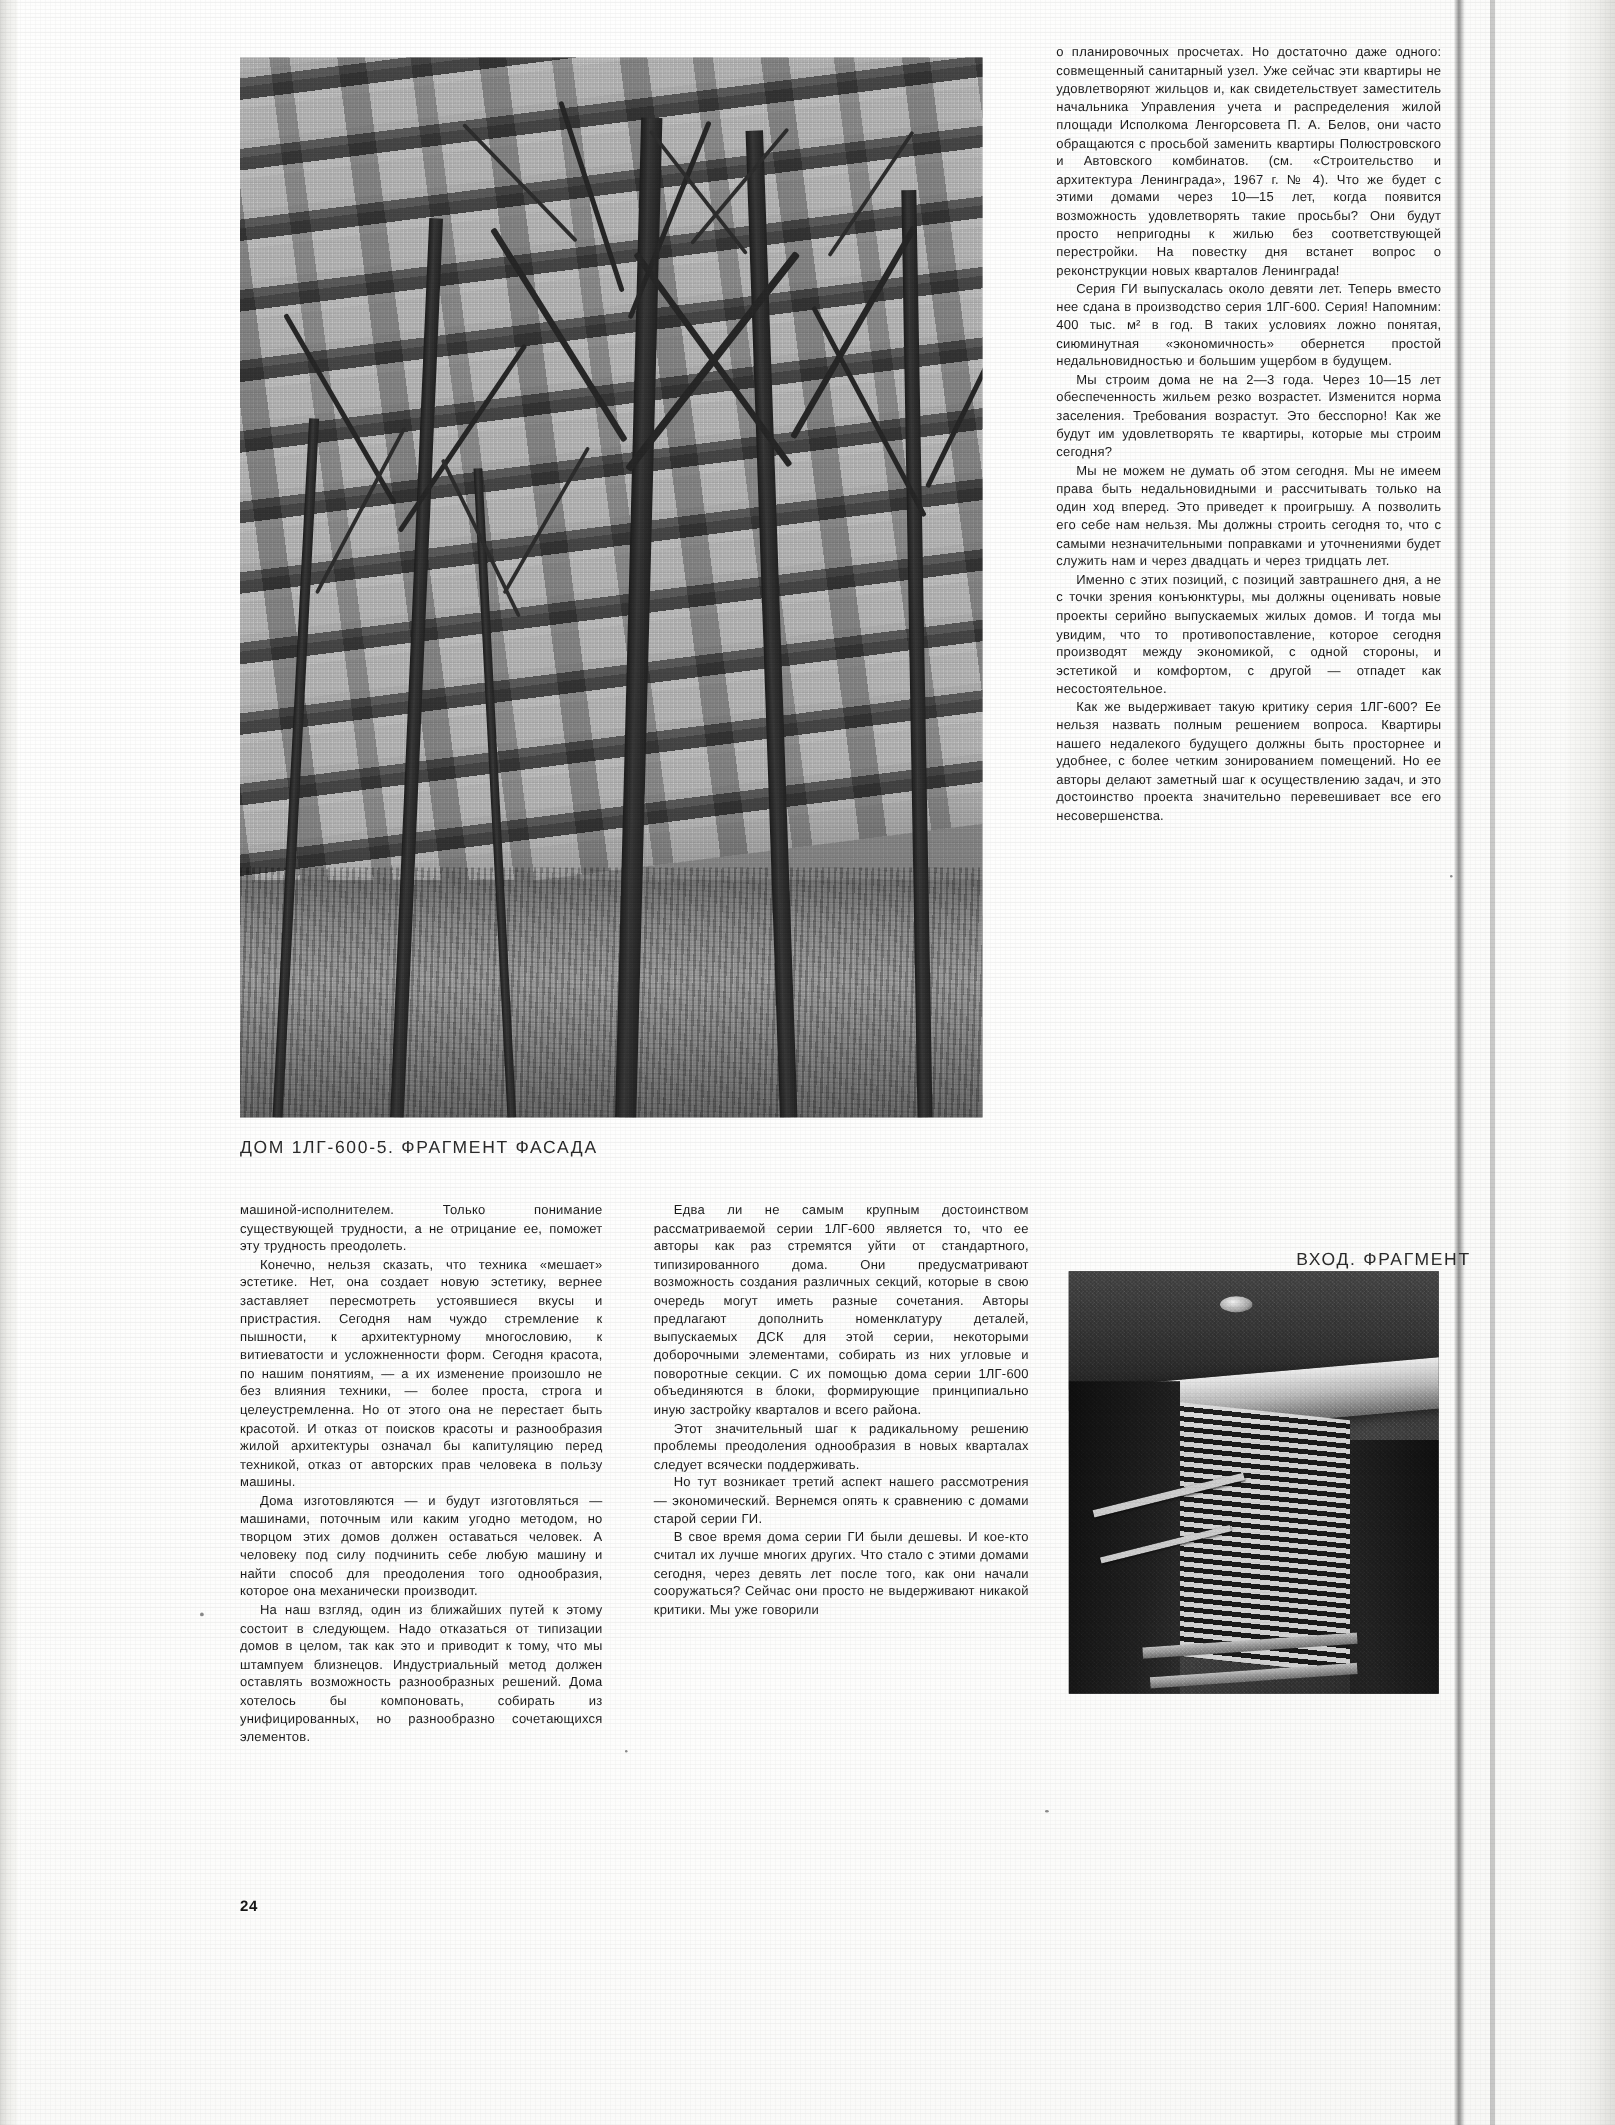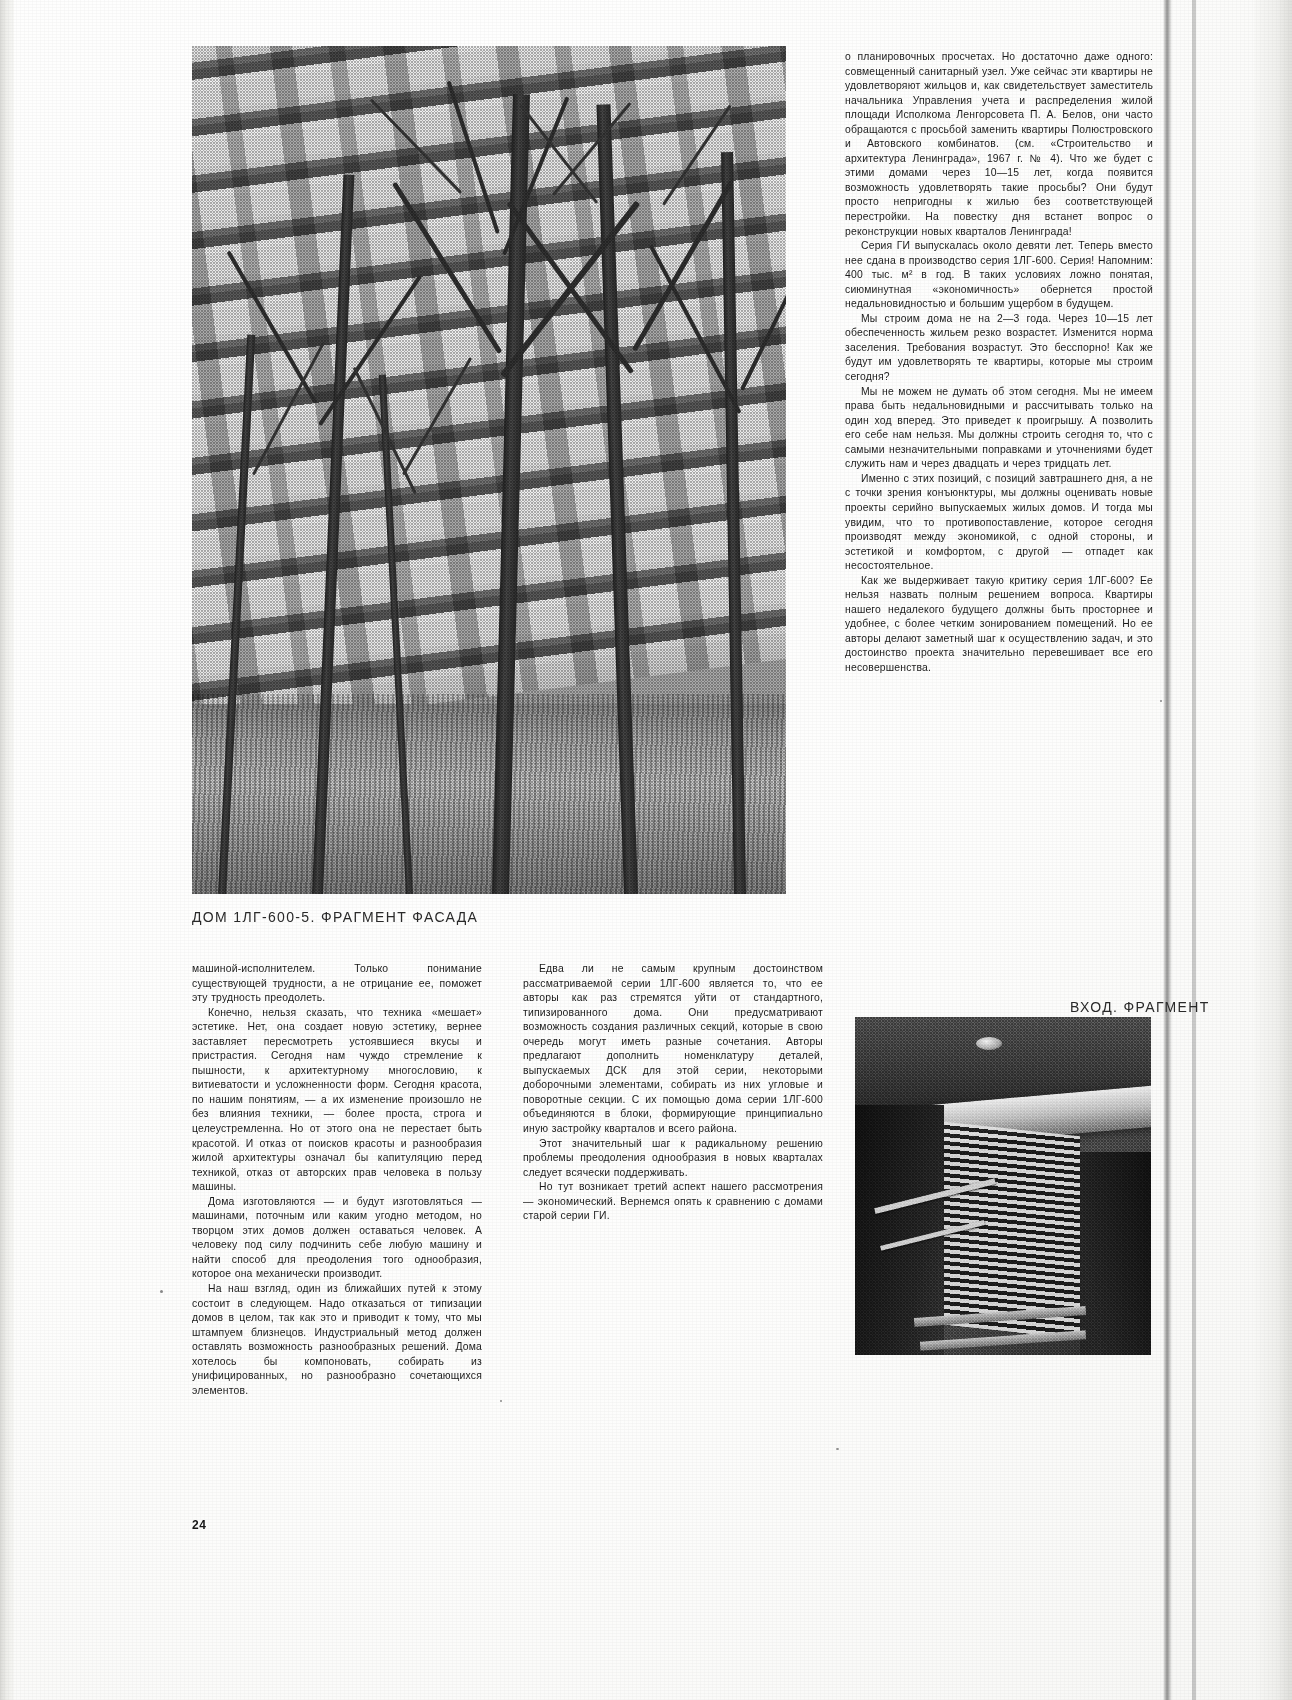--- a/index.html
+++ b/index.html
@@ -70,21 +70,21 @@
   }
   .col p {
     margin: 0;
     text-indent: 16px;
   }
   .col p.noindent { text-indent: 0; }
 
   
   #col-right-top {
     left: 845px;
-    top: 50px;
+    top: 36px;
     width: 308px;
   }
   
   #col-bottom-left {
     left: 192px;
     top: 962px;
     width: 290px;
   }
   
   #col-bottom-mid {
@@ -95,21 +95,21 @@
 
   
   .caption {
     position: absolute;
     font-size: 14px;
     letter-spacing: 1.35px;
     color: #2a2a2a;
     white-space: nowrap;
   }
   #caption-facade { left: 192px; top: 909px; }
-  #caption-entrance { left: 1070px; top: 999px; }
+  #caption-entrance { left: 1037px; top: 999px; }
 
   
   #folio {
     position: absolute;
     left: 192px;
     top: 1518px;
     font-size: 12px;
     font-weight: bold;
     color: #171717;
     letter-spacing: .5px;
@@ -369,20 +369,21 @@
     <p class="noindent">машиной-исполнителем. Только понимание существующей трудности, а не отрицание ее, поможет эту трудность преодолеть.</p>
     <p>Конечно, нельзя сказать, что техника «мешает» эстетике. Нет, она создает новую эстетику, вернее заставляет пересмотреть устоявшиеся вкусы и пристрастия. Сегодня нам чуждо стремление к пышности, к архитектурному многословию, к витиеватости и усложненности форм. Сегодня красота, по нашим понятиям, — а их изменение произошло не без влияния техники, — более проста, строга и целеустремленна. Но от этого она не перестает быть красотой. И отказ от поисков красоты и разнообразия жилой архитектуры означал бы капитуляцию перед техникой, отказ от авторских прав человека в пользу машины.</p>
     <p>Дома изготовляются — и будут изготовляться — машинами, поточным или каким угодно методом, но творцом этих домов должен оставаться человек. А человеку под силу подчинить себе любую машину и найти способ для преодоления того однообразия, которое она механически производит.</p>
     <p>На наш взгляд, один из ближайших путей к этому состоит в следующем. Надо отказаться от типизации домов в целом, так как это и приводит к тому, что мы штампуем близнецов. Индустриальный метод должен оставлять возможность разнообразных решений. Дома хотелось бы компоновать, собирать из унифицированных, но разнообразно сочетающихся элементов.</p>
   </div>
 
   <div class="col" id="col-bottom-mid">
     <p>Едва ли не самым крупным достоинством рассматриваемой серии 1ЛГ-600 является то, что ее авторы как раз стремятся уйти от стандартного, типизированного дома. Они предусматривают возможность создания различных секций, которые в свою очередь могут иметь разные сочетания. Авторы предлагают дополнить номенклатуру деталей, выпускаемых ДСК для этой серии, некоторыми доборочными элементами, собирать из них угловые и поворотные секции. С их помощью дома серии 1ЛГ-600 объединяются в блоки, формирующие принципиально иную застройку кварталов и всего района.</p>
     <p>Этот значительный шаг к радикальному решению проблемы преодоления однообразия в новых кварталах следует всячески поддерживать.</p>
     <p>Но тут возникает третий аспект нашего рассмотрения — экономический. Вернемся опять к сравнению с домами старой серии ГИ.</p>
+    <p>В свое время дома серии ГИ были дешевы. И кое-кто считал их лучше многих других. Что стало с этими домами сегодня, через девять лет после того, как они начали сооружаться? Сейчас они просто не выдерживают никакой критики. Мы уже говорили</p>
   </div>
 
   <div id="folio">24</div>
 
   <span class="speck" style="left:160px; top:1290px; width:3px; height:3px;"></span>
   <span class="speck" style="left:500px; top:1400px; width:2px; height:2px;"></span>
   <span class="speck" style="left:836px; top:1448px; width:3px; height:2px;"></span>
   <span class="speck" style="left:1160px; top:700px; width:2px; height:2px;"></span>
 
   <div id="grain"></div>

